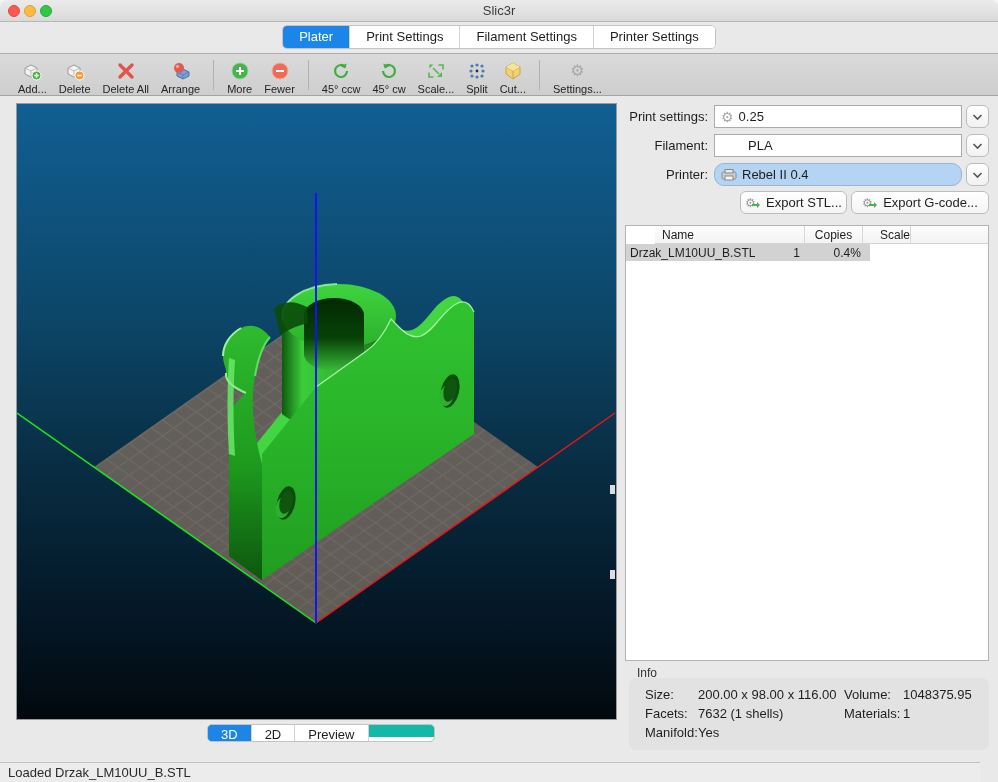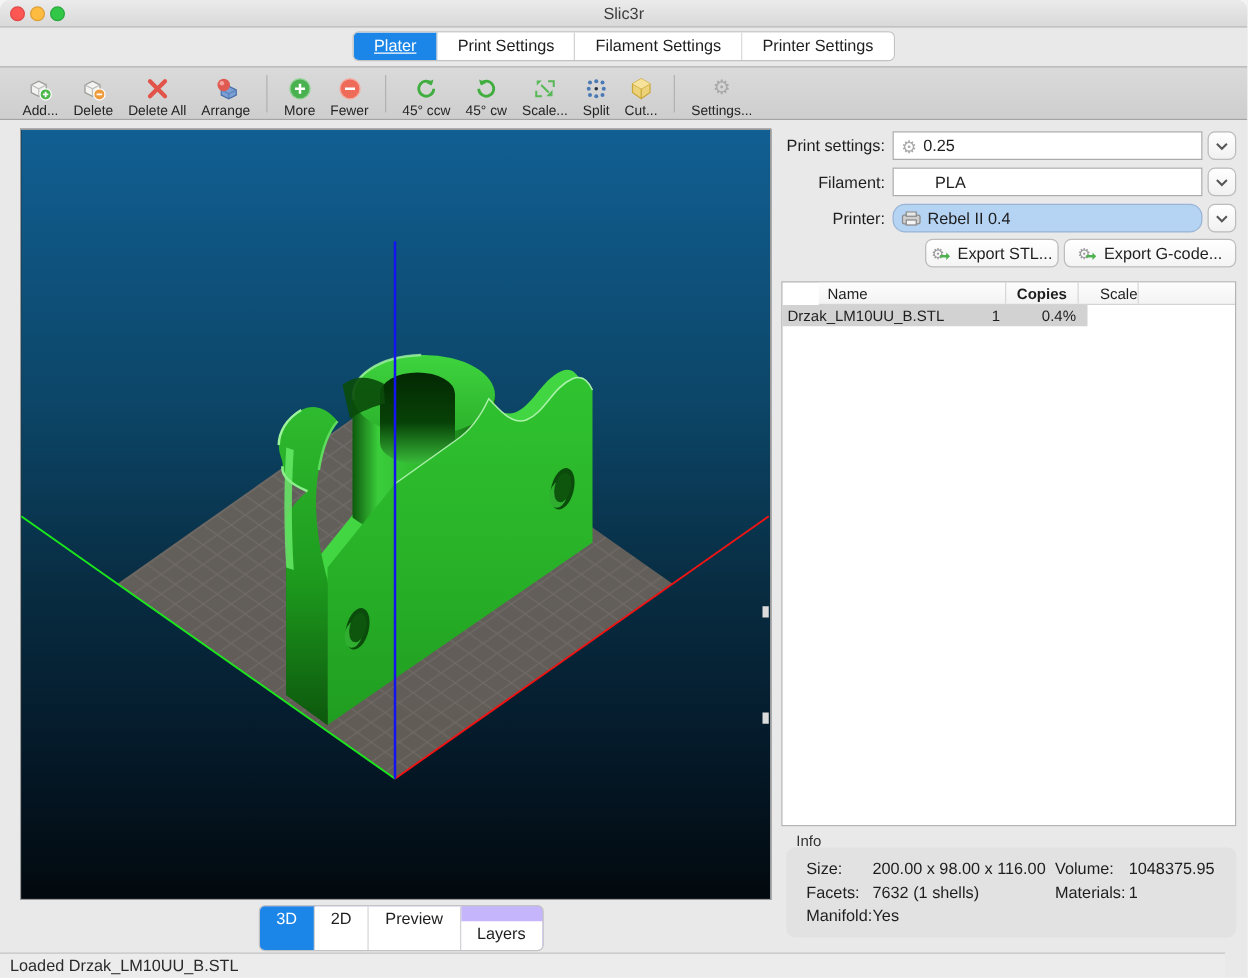--- a/index.html
+++ b/index.html
@@ -20,21 +20,21 @@
   .traffic { position:absolute; top:5px; width:12px; height:12px; border-radius:50%; }
   .tl-red    { left:8px;  background:#fc5753; border:1px solid #df4744; }
   .tl-yellow { left:24px; background:#fdbc40; border:1px solid #de9f34; }
   .tl-green  { left:40px; background:#33c748; border:1px solid #27a83b; }
   #window-title { position:absolute; left:0; right:0; top:3px; text-align:center; color:#3c3c3c; font-size:13px; }
   
   #tabbar { position:absolute; top:25px; left:0; width:998px; height:26px; display:flex; justify-content:center; }
   .tabs-group { display:inline-flex; height:24px; border:1px solid #c3c3c3; border-radius:5px; overflow:hidden; background:#fff; }
   .tab { padding:3px 16px 0 16px; font-size:13px; background:#fff; border-right:1px solid #d2d2d2; color:#1e1e1e; cursor:default; }
   .tab:last-child { border-right:none; }
-  .tab.selected { background:#1c86e8; color:#fff;text-decoration:underline; }
+  .tab.selected { background:#1c86e8; color:#fff; }
   
   #toolbar {
     position:absolute; top:53px; left:0; width:998px; height:43px;
     background:linear-gradient(#dadada,#cecece);
     border-top:1px solid #aeaeae; border-bottom:1px solid #a4a4a4;
     display:flex; align-items:center; padding-left:12px;
   }
   .tb-item { display:flex; flex-direction:column; align-items:center; justify-content:flex-end; height:40px; padding:0 6px; cursor:default; }
   .tb-icon { height:21px; display:flex; align-items:center; justify-content:center; }
   .tb-label { font-size:11px; color:#242424; margin-top:1px; white-space:nowrap; }
@@ -65,37 +65,37 @@
     font-size:13px; color:#1e1e1e; cursor:default;
   }
   
   #object-table {
     position:absolute; left:625px; top:225px; width:364px; height:436px;
     background:#fff; border:1px solid #b3b3b3; font-size:12px; overflow:hidden;
   }
   .tbl-header { display:flex; height:18px; border-bottom:1px solid #d4d4d4; background:linear-gradient(#fdfdfd,#f3f3f3); color:#1e1e1e;margin-left:29px; }
   .tbl-header > div { border-right:1px solid #d8d8d8; padding-top:2px; }
   .th-name { width:150px; padding-left:7px; }
-  .th-copies { width:58px; text-align:center;font-weight:bold; }
+  .th-copies { width:58px; text-align:center; }
   .th-scale { width:48px; text-align:right; }
   .th-rest { flex:1; border-right:none !important; }
   .tbl-row { display:flex; height:17px; align-items:center; }
   .tbl-row.selected { background:#d2d2d2; width:244px; }
   .td-name { width:150px; padding-left:4px; white-space:nowrap; }
   .td-copies { width:58px; text-align:center; }
   .td-scale { width:48px; text-align:center; }
   
   #info-label { position:absolute; left:637px; top:666px; font-size:12px; color:#333; }
   #info-box {
     position:absolute; left:629px; top:678px; width:360px; height:72px;
     background:#e2e2e2; border-radius:7px; font-size:13px;
   }
   .info-cell { position:absolute; white-space:nowrap; }
   
-  #view-tabs { position:absolute; left:207px; top:724px; display:inline-flex; height:37px; border:1px solid #c3c3c3; border-radius:5px; overflow:hidden; background:#c4b5fd; }
+  #view-tabs { position:absolute; left:207px; top:724px; display:inline-flex; height:18px; border:1px solid #c3c3c3; border-radius:5px; overflow:hidden; background:#14b8a6; }
   .vtab { padding:2px 13px 0 13px; font-size:13px; background:#fff; border-right:1px solid #d2d2d2; cursor:default; }
   .vtab:last-child { border-right:none;margin-top:12px; }
   .vtab.selected { background:#1c86e8; color:#fff; }
   
   #statusbar {
     position:absolute; left:0; top:762px; width:980px; height:20px;
     background:#ececec; border-top:1px solid #c2c2c2;
     font-size:13px; color:#2a2a2a; padding:2px 0 0 8px;
   }
 </style>

